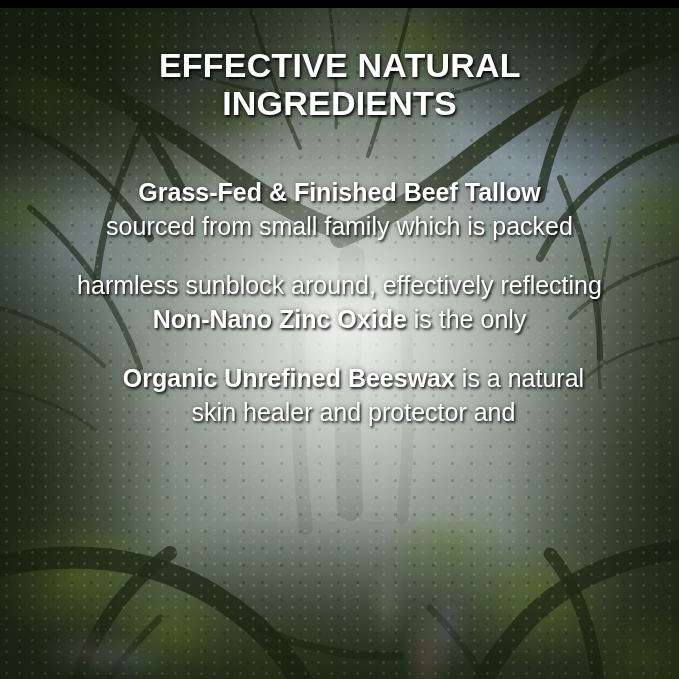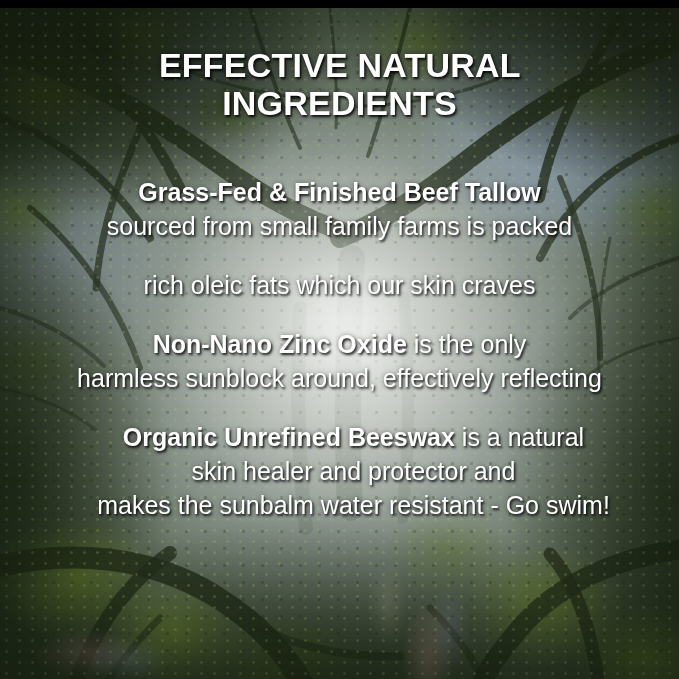--- a/index.html
+++ b/index.html
@@ -221,33 +221,31 @@
 
     <h1 class="title">
       <span class="line">EFFECTIVE NATURAL</span>
       <span class="line">INGREDIENTS</span>
     </h1>
 
     <div class="paragraphs">
 
       <p class="para">
         <span class="line"><span class="lead">Grass-Fed &amp; Finished Beef Tallow</span></span>
-        <span class="line">sourced from small family farms is packed</span>
-      </p>
-
-      <p class="para">
-        <span class="line">rich oleic fats which our skin craves</span>
-      </p>
-
-      <p class="para">
+        <span class="line">sourced from small family which is packed</span>
+      </p>
+
+      <p class="para">
+      </p>
+
+      <p class="para">
+        <span class="line">harmless sunblock around, effectively reflecting</span>
         <span class="line"><span class="lead">Non-Nano Zinc Oxide</span><span> is the only</span></span>
-        <span class="line">harmless sunblock around, effectively reflecting</span>
       </p>
 
       <p class="para">
         <span class="line"><span class="lead">Organic Unrefined Beeswax</span><span> is a natural</span></span>
         <span class="line">skin healer and protector and</span>
-        <span class="line">makes the sunbalm water resistant - Go swim!</span>
       </p>
 
     </div>
   </div>
 </div>
 
 </body></html>

